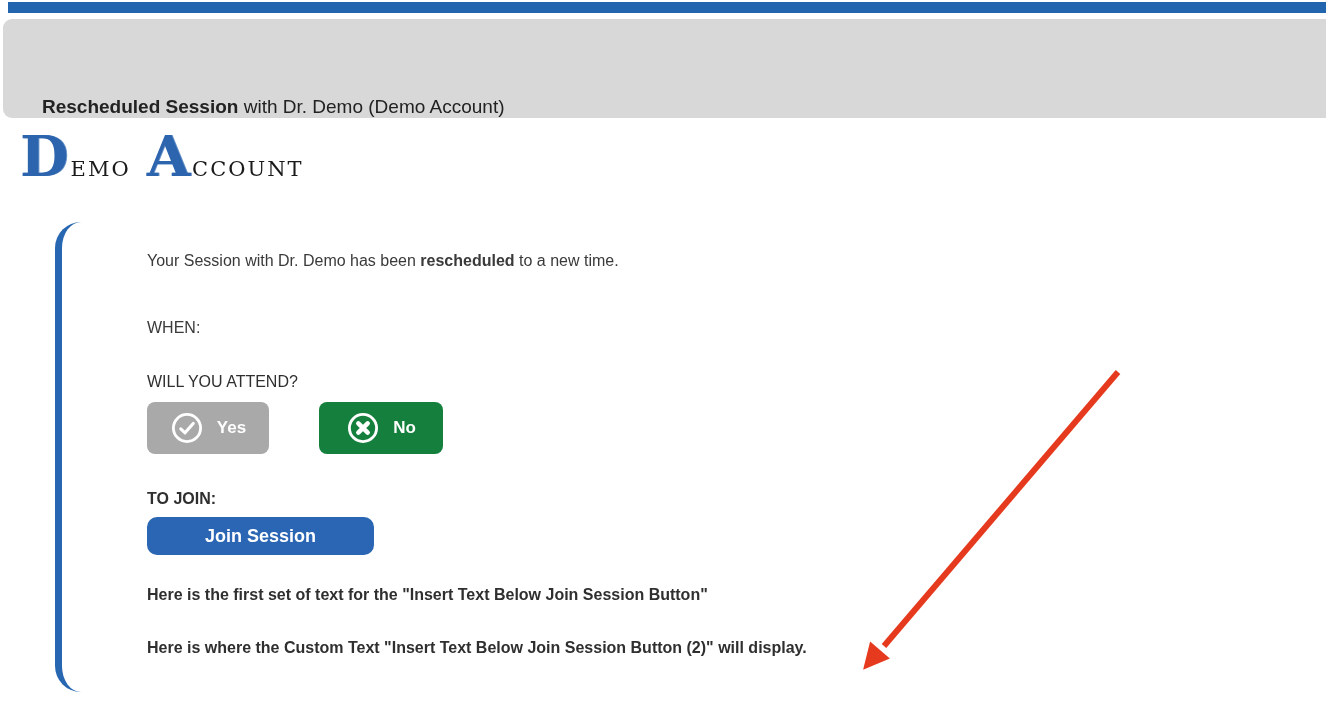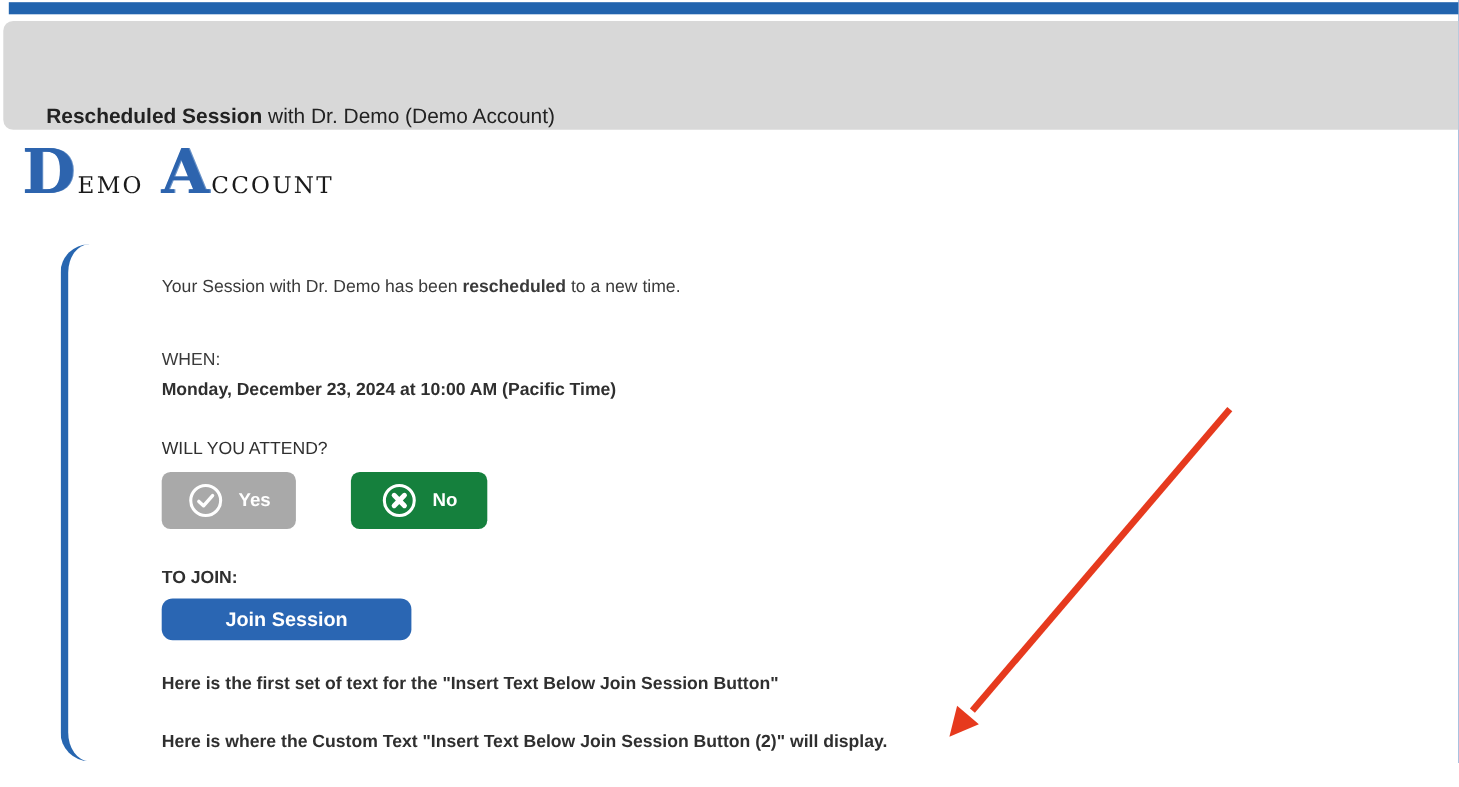--- a/index.html
+++ b/index.html
@@ -174,21 +174,20 @@
     <span class="initial">A</span>
     <span class="rest">CCOUNT</span>
 </div>
 
 <div class="quote">
 
   <p class="intro"><span>Your Session with Dr. Demo has been </span><span class="bold">rescheduled</span><span> to a new time.</span></p>
 
   <div class="when-block">
     <div>WHEN:</div>
-    <div class="when-value">Monday, December 23, 2024 at 10:00 AM (Pacific Time)</div>
   </div>
 
   <div class="attend-label">WILL YOU ATTEND?</div>
 
   <div class="btn-row">
     <button class="attend-btn yes-btn">
       <span>
         <svg width="34" height="34" viewBox="0 0 24 24" fill="none">
           <circle cx="12" cy="12" r="9.6" stroke="#ffffff" stroke-width="2"></circle>
           <path d="M7.6 12.6 L10.6 15.4 L16.4 8.8" stroke="#ffffff" stroke-width="2.2" stroke-linecap="round" stroke-linejoin="round"></path>

